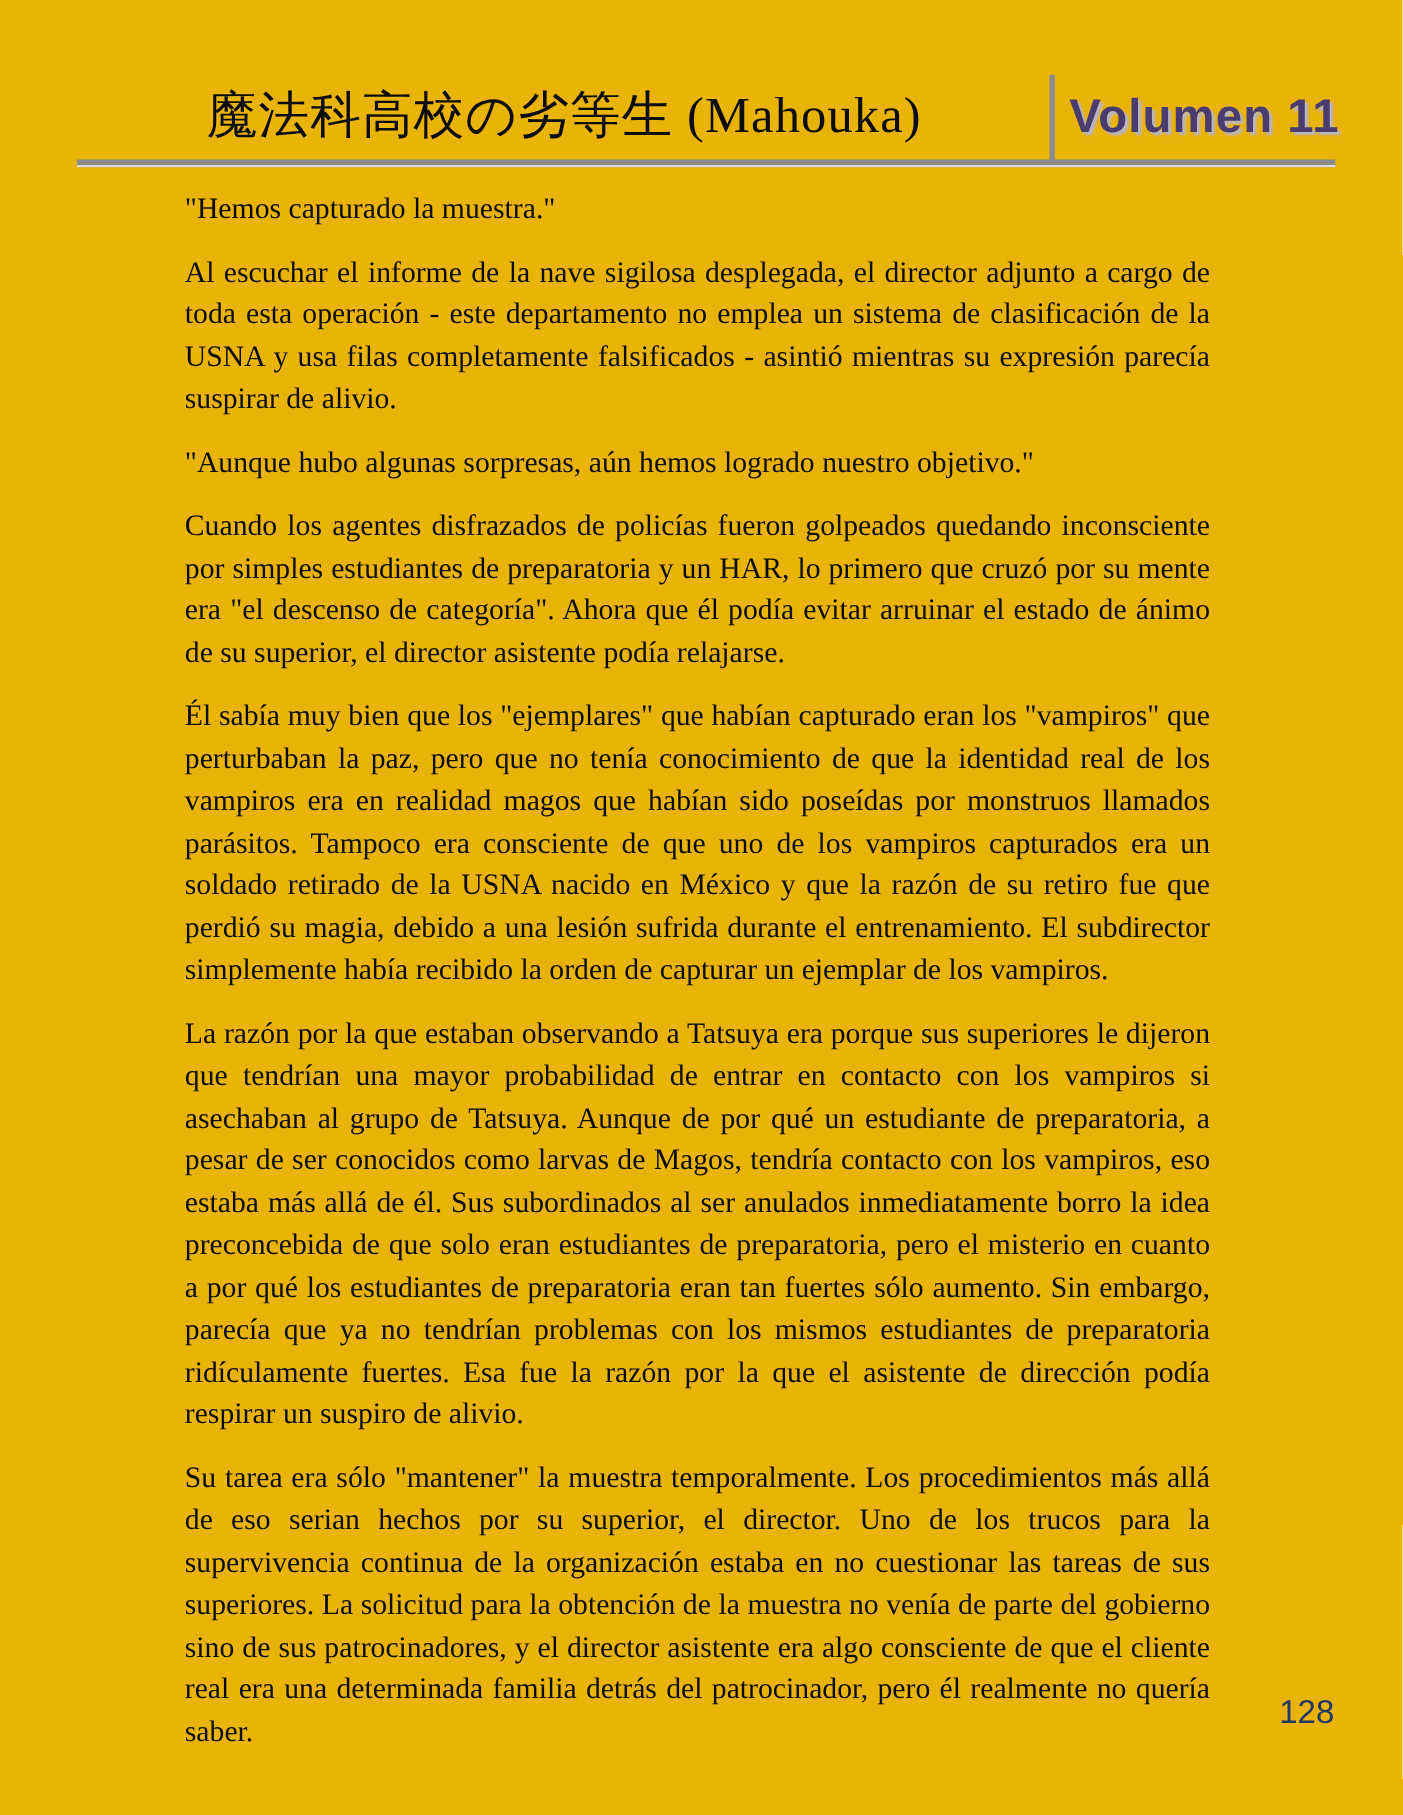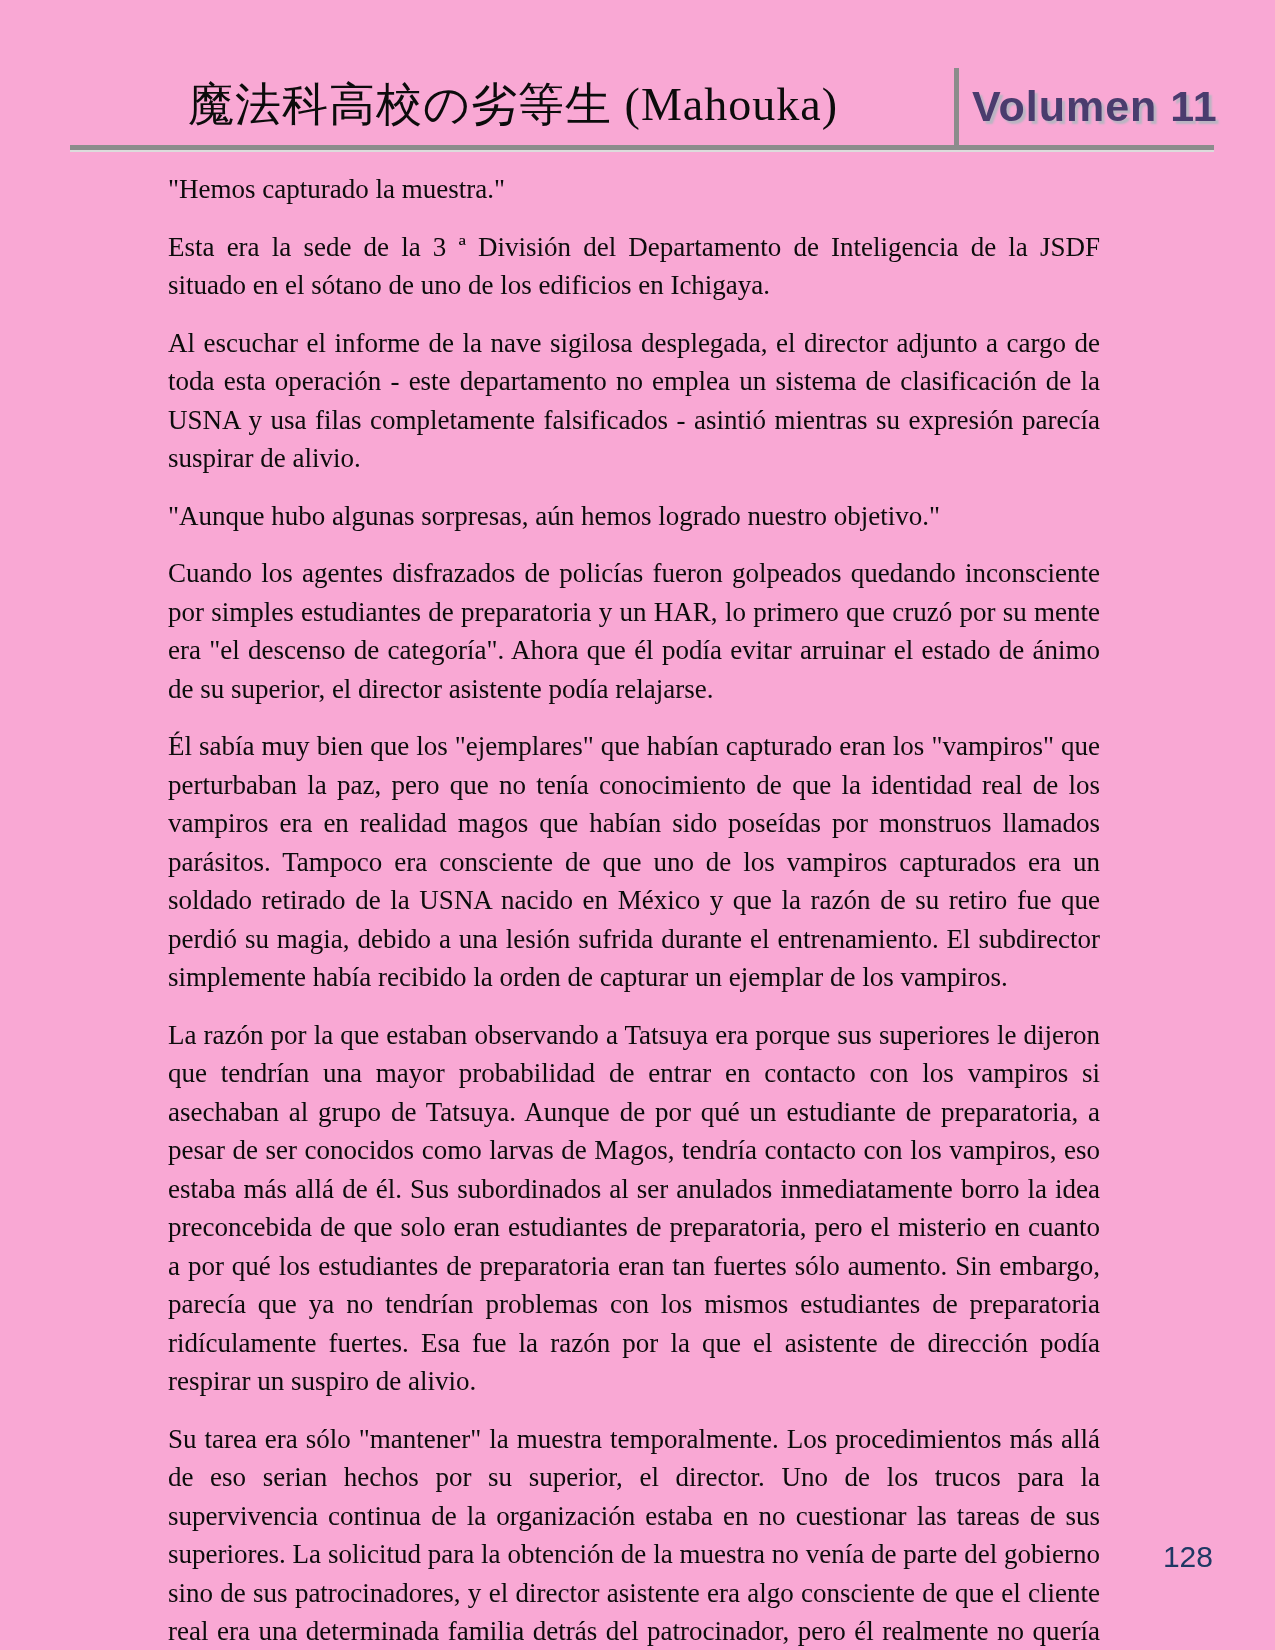--- a/index.html
+++ b/index.html
@@ -4,21 +4,21 @@
 <style>
   html, body {
     margin: 0;
     padding: 0;
     background: #ffffff;
   }
   .page {
     position: relative;
     width: 1275px;
     height: 1650px;
-    background: #f9a8d4;
+    background: #eab308;
     overflow: hidden;
     font-family: "Liberation Serif", serif;
   }
 
   
   .book-title {
     position: absolute;
     left: 188px;
     top: 74px;
     margin: 0;
@@ -94,21 +94,20 @@
     <h1 class="book-title">魔法科高校の劣等生 (Mahouka)</h1>
     <div class="header-divider"></div>
     <div class="volume-label">Volumen 11</div>
     <div class="header-rule"></div>
   </header>
 
   <main class="body-text">
 
       <p>"Hemos capturado la muestra."</p>
 
-      <p>Esta era la sede de la 3 ª División del Departamento de Inteligencia de la JSDF situado en el sótano de uno de los edificios en Ichigaya.</p>
 
       <p>Al escuchar el informe de la nave sigilosa desplegada, el director adjunto a cargo de toda esta operación - este departamento no emplea un sistema de clasificación de la USNA y usa filas completamente falsificados - asintió mientras su expresión parecía suspirar de alivio.</p>
 
       <p>"Aunque hubo algunas sorpresas, aún hemos logrado nuestro objetivo."</p>
 
       <p>Cuando los agentes disfrazados de policías fueron golpeados quedando inconsciente por simples estudiantes de preparatoria y un HAR, lo primero que cruzó por su mente era "el descenso de categoría". Ahora que él podía evitar arruinar el estado de ánimo de su superior, el director asistente podía relajarse.</p>
 
       <p>Él sabía muy bien que los "ejemplares" que habían capturado eran los "vampiros" que perturbaban la paz, pero que no tenía conocimiento de que la identidad real de los vampiros era en realidad magos que habían sido poseídas por monstruos llamados parásitos. Tampoco era consciente de que uno de los vampiros capturados era un soldado retirado de la USNA nacido en México y que la razón de su retiro fue que perdió su magia, debido a una lesión sufrida durante el entrenamiento. El subdirector simplemente había recibido la orden de capturar un ejemplar de los vampiros.</p>
 
       <p>La razón por la que estaban observando a Tatsuya era porque sus superiores le dijeron que tendrían una mayor probabilidad de entrar en contacto con los vampiros si asechaban al grupo de Tatsuya. Aunque de por qué un estudiante de preparatoria, a pesar de ser conocidos como larvas de Magos, tendría contacto con los vampiros, eso estaba más allá de él. Sus subordinados al ser anulados inmediatamente borro la idea preconcebida de que solo eran estudiantes de preparatoria, pero el misterio en cuanto a por qué los estudiantes de preparatoria eran tan fuertes sólo aumento. Sin embargo, parecía que ya no tendrían problemas con los mismos estudiantes de preparatoria ridículamente fuertes. Esa fue la razón por la que el asistente de dirección podía respirar un suspiro de alivio.</p>

